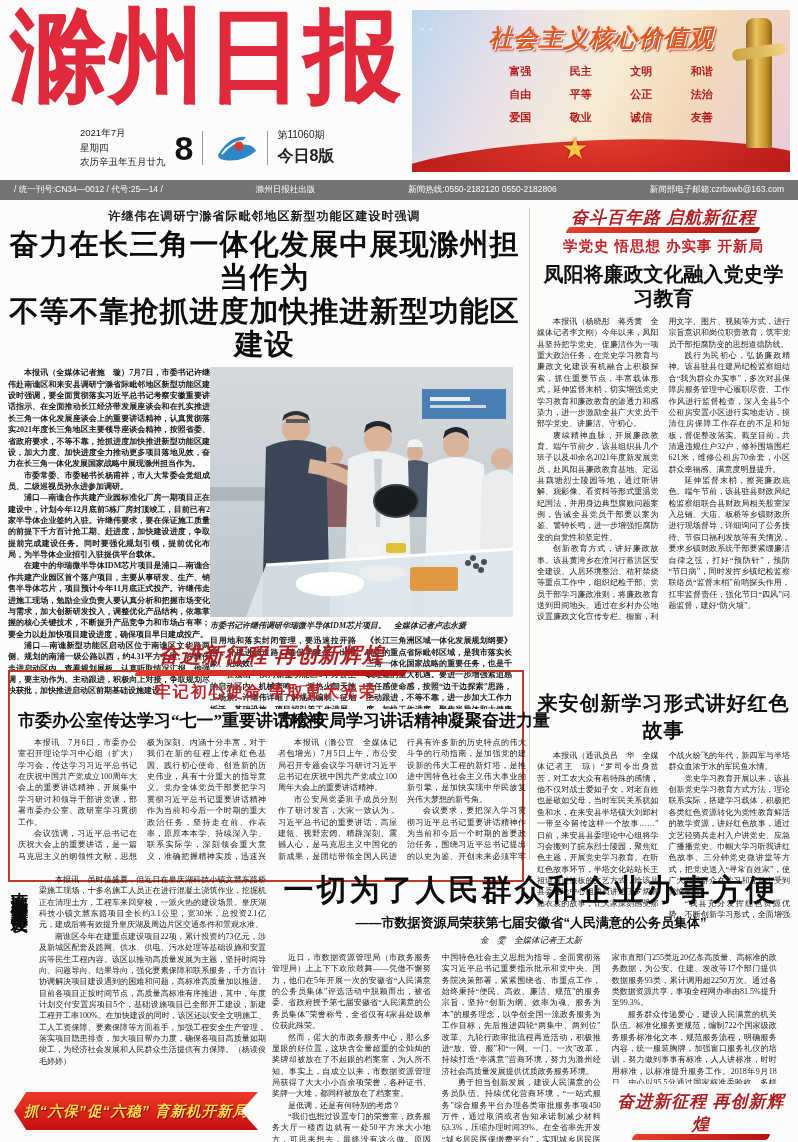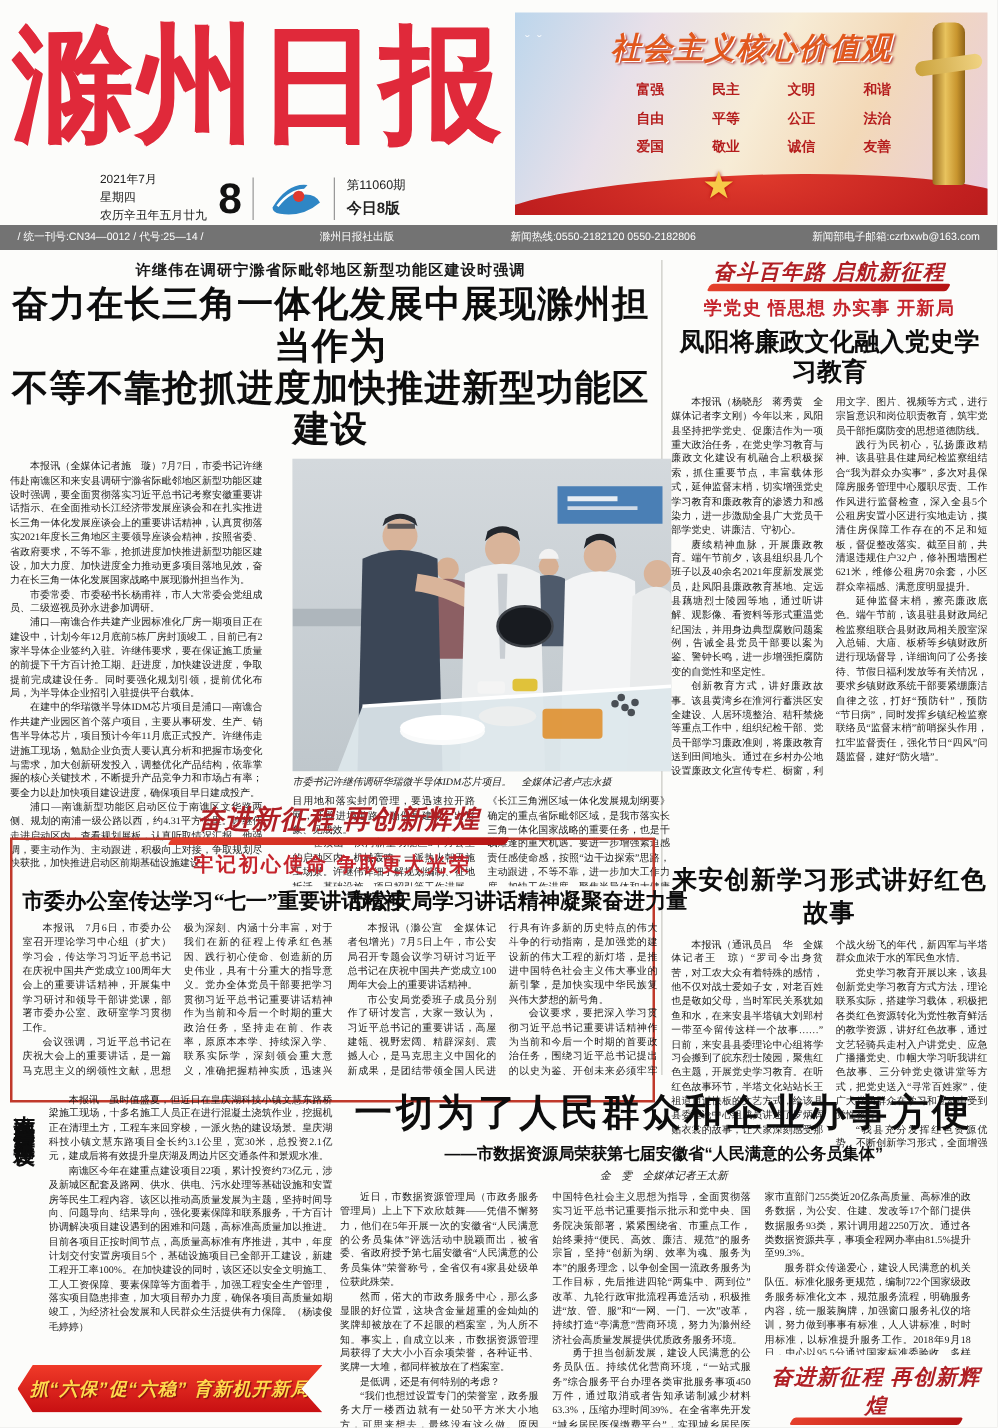--- a/index.html
+++ b/index.html
@@ -1,28 +1,28 @@
 <!DOCTYPE html>
 <html lang="zh"><head>
 <meta charset="utf-8">
 <style>
   html,body{margin:0;padding:0;background:#e9e9e6;}
   #page{position:relative;width:798px;height:1142px;background:#fcfcfa;margin:0 auto;
         font-family:"Liberation Serif","DejaVu Serif",serif;color:#1a1a1a;overflow:hidden;}
   
-  .masthead{position:absolute;left:10px;top:11px;width:388px;height:170px;}
+  .masthead{position:absolute;left:10px;top:0;width:388px;height:170px;}
   .mast-title{font-family:"DejaVu Serif","Liberation Serif",serif;font-weight:900;
               font-size:96px;line-height:1.1;color:#e0293a;letter-spacing:2px;white-space:nowrap;
               transform:scaleY(1.05);transform-origin:left top;text-shadow:1px 1px 0 #e0293a;}
   .dateline{position:absolute;left:70px;top:126px;display:flex;align-items:center;gap:9px;}
   .date-tri{font-size:9.5px;line-height:1.55;color:#222;font-family:"Liberation Sans",sans-serif;}
   .day-big{font-size:34px;font-weight:700;font-family:"Liberation Sans",sans-serif;color:#111;}
   .vdiv{width:1px;height:34px;background:#999;}
   .issue{font-size:10px;line-height:1.6;color:#222;font-family:"Liberation Sans",sans-serif;}
-  .issue b{font-size:12px;}
+  .issue b{font-size:16px;}
   
   .values{position:absolute;right:8px;top:10px;width:378px;height:162px;overflow:hidden;
           background:linear-gradient(115deg,#bcd6ec 0%,#e8e0e9 25%,#f7ecd6 50%,#f3d9b8 70%,#e8cde0 100%);}
   .values:after{content:"";position:absolute;left:-30px;right:-30px;bottom:-38px;height:70px;
           background:radial-gradient(ellipse at 50% 0%,#e03a2c 0%,#c01f1f 60%,#a81616 100%);
           border-radius:50% 50% 0 0;transform:rotate(-2deg);}
   .values-title{position:relative;z-index:2;text-align:center;margin-top:12px;font-size:24px;font-weight:900;
           font-style:italic;color:#e2581d;letter-spacing:1px;
           text-shadow:1px 1px 0 #fff,2px 2px 2px #a33;}
   .values-grid{position:relative;z-index:2;margin:10px 60px 0 80px;display:grid;
@@ -42,21 +42,21 @@
   .bodytext{font-size:8px;line-height:1.42;text-align:justify;}
   .bodytext p{margin:0;text-indent:2em;}
   .bodytext p.ni{text-indent:0;}
   .cols2{column-count:2;column-gap:10px;}
   .kicker{text-align:center;font-size:12px;font-weight:600;letter-spacing:1px;margin:2px 0 3px;}
   .h-lead{font-family:"Liberation Sans","DejaVu Sans",sans-serif;font-weight:900;font-size:29px;
           line-height:1.15;text-align:center;letter-spacing:1px;color:#0d0d0d;}
   .h-sans{font-family:"Liberation Sans","DejaVu Sans",sans-serif;font-weight:900;}
   
   .lead{position:absolute;left:8px;top:206px;width:513px;}
-  .lead-content{display:flex;gap:24px;margin-top:6px;}
+  .lead-content{display:flex;gap:0;margin-top:6px;font-weight:bold;}
   .lead-c1{width:202px;height:342px;overflow:hidden;flex:none;}
   .lead-right{width:303px;flex:none;}
   .photo-box{width:303px;height:250px;overflow:hidden;background:#cdd3d7;}
   .caption{font-size:8px;font-style:italic;text-align:left;margin:3px 0 4px;color:#222;}
   .lead-below{display:flex;gap:10px;height:74px;overflow:hidden;}
   .lead-below>div{width:146px;}
   
   .rightcol{position:absolute;left:537px;top:206px;width:253px;}
   .vrule{position:absolute;left:529px;top:208px;width:1px;height:652px;background:#c9c9c4;}
   .ban-red{position:relative;text-align:center;font-weight:900;font-style:italic;font-size:17px;color:#b01f24;

